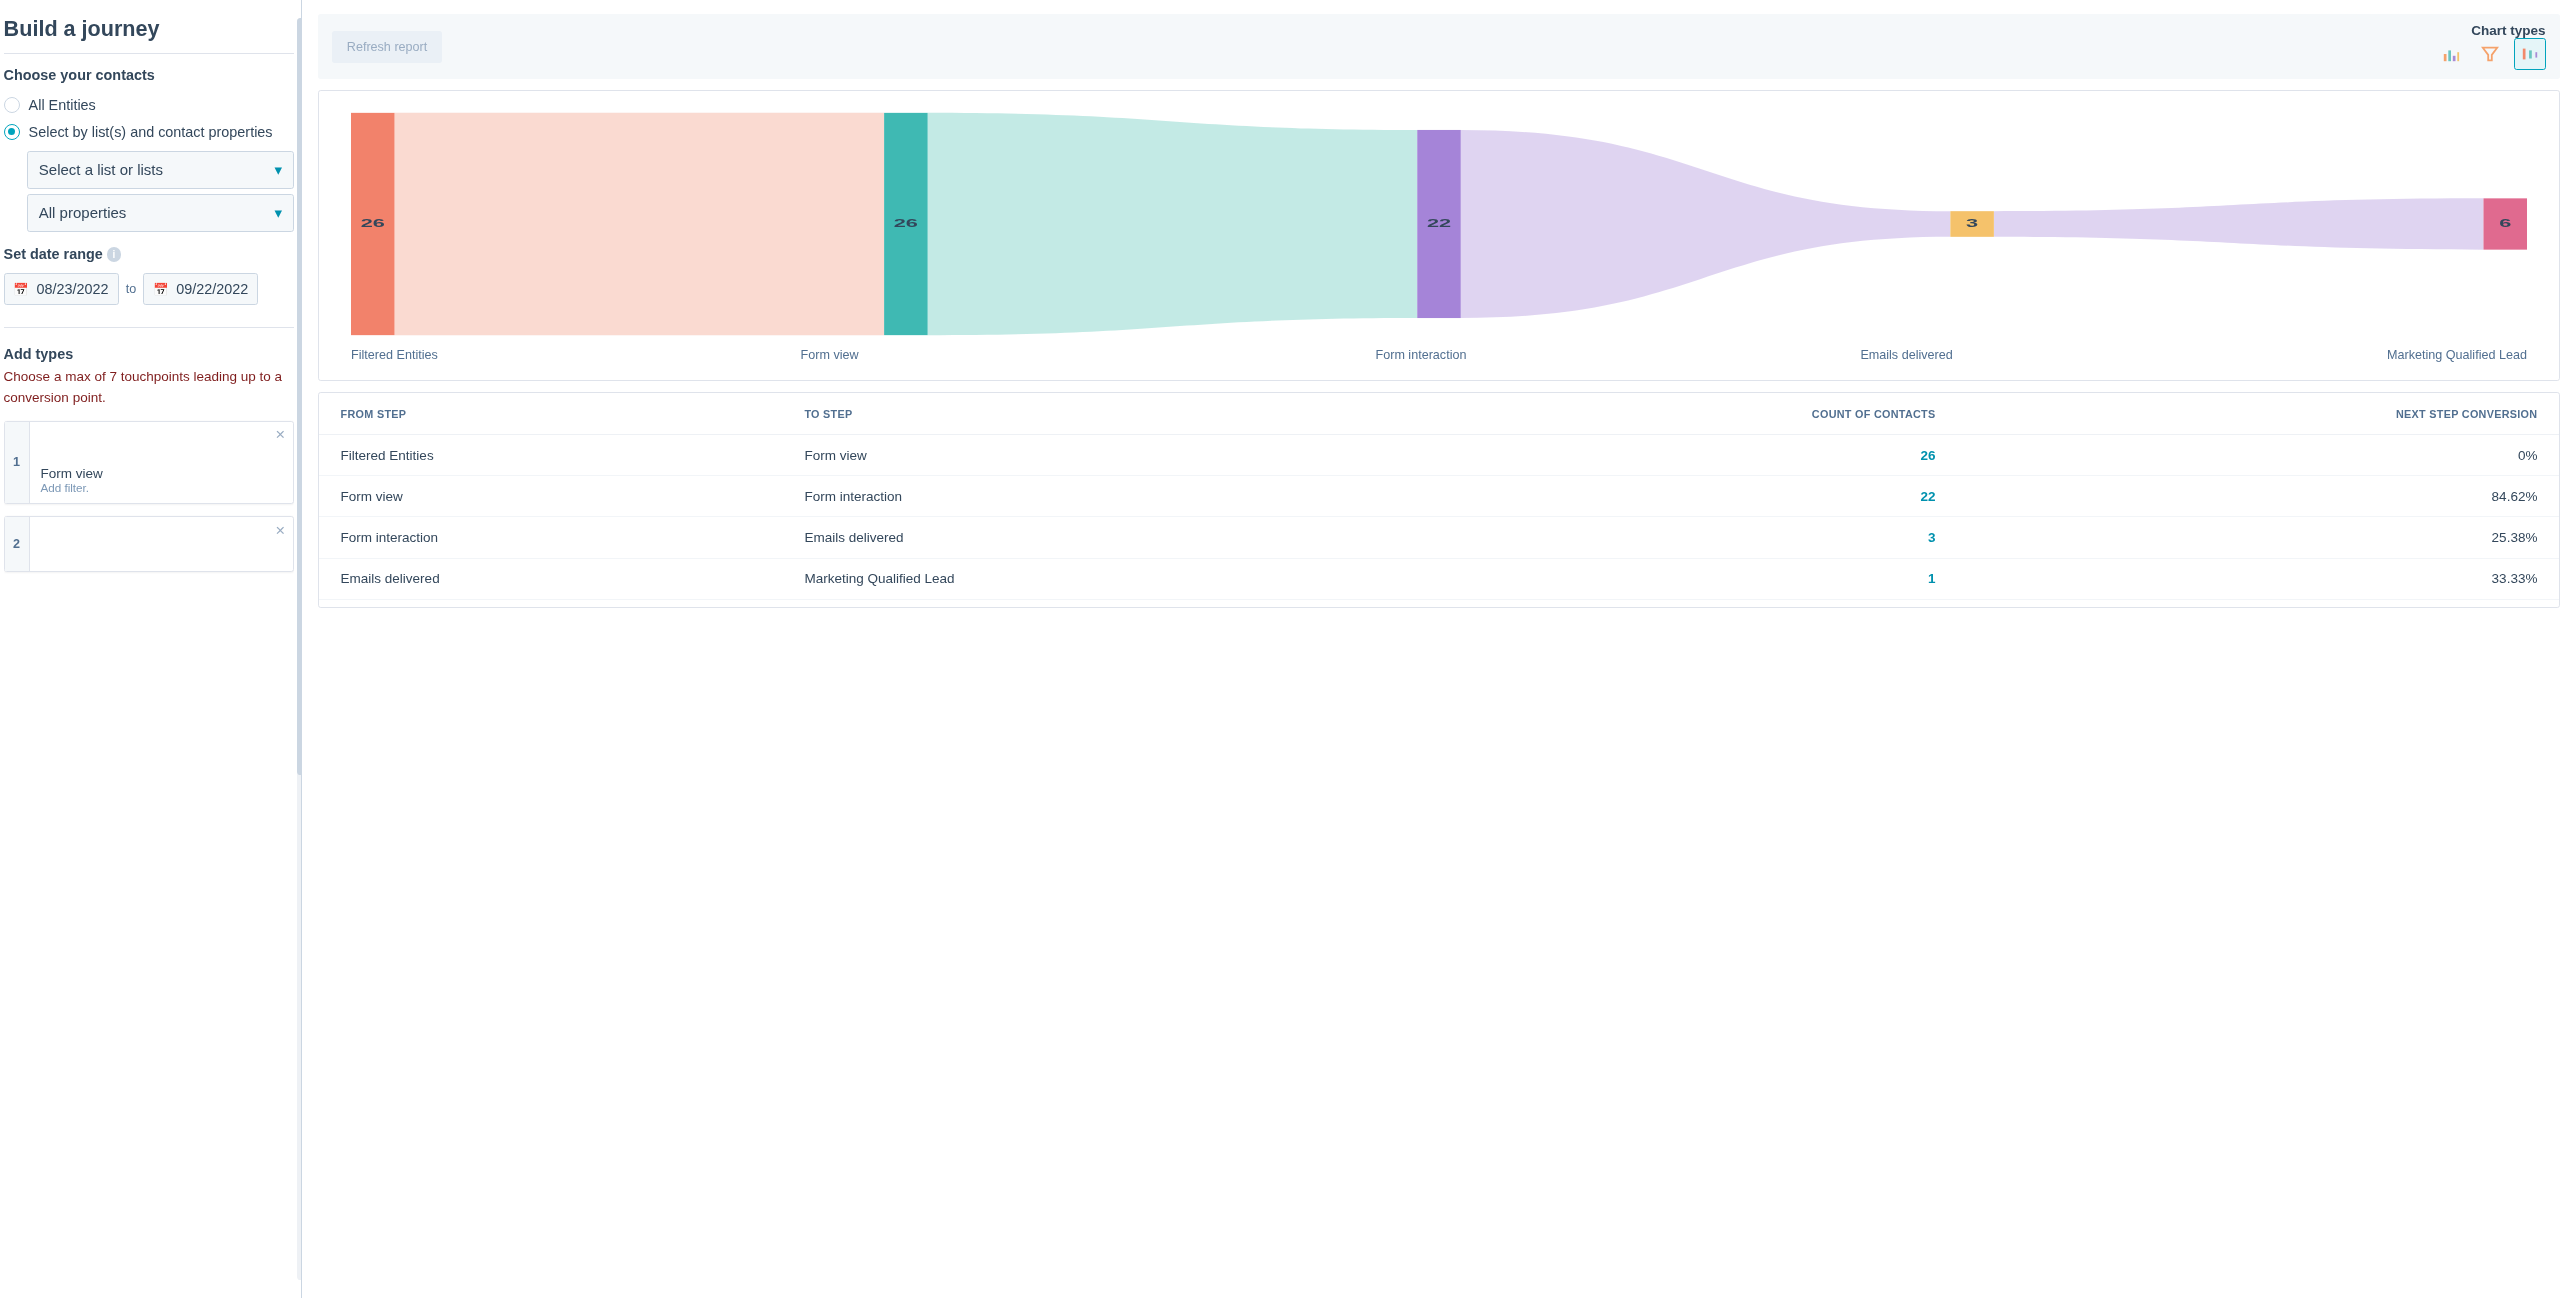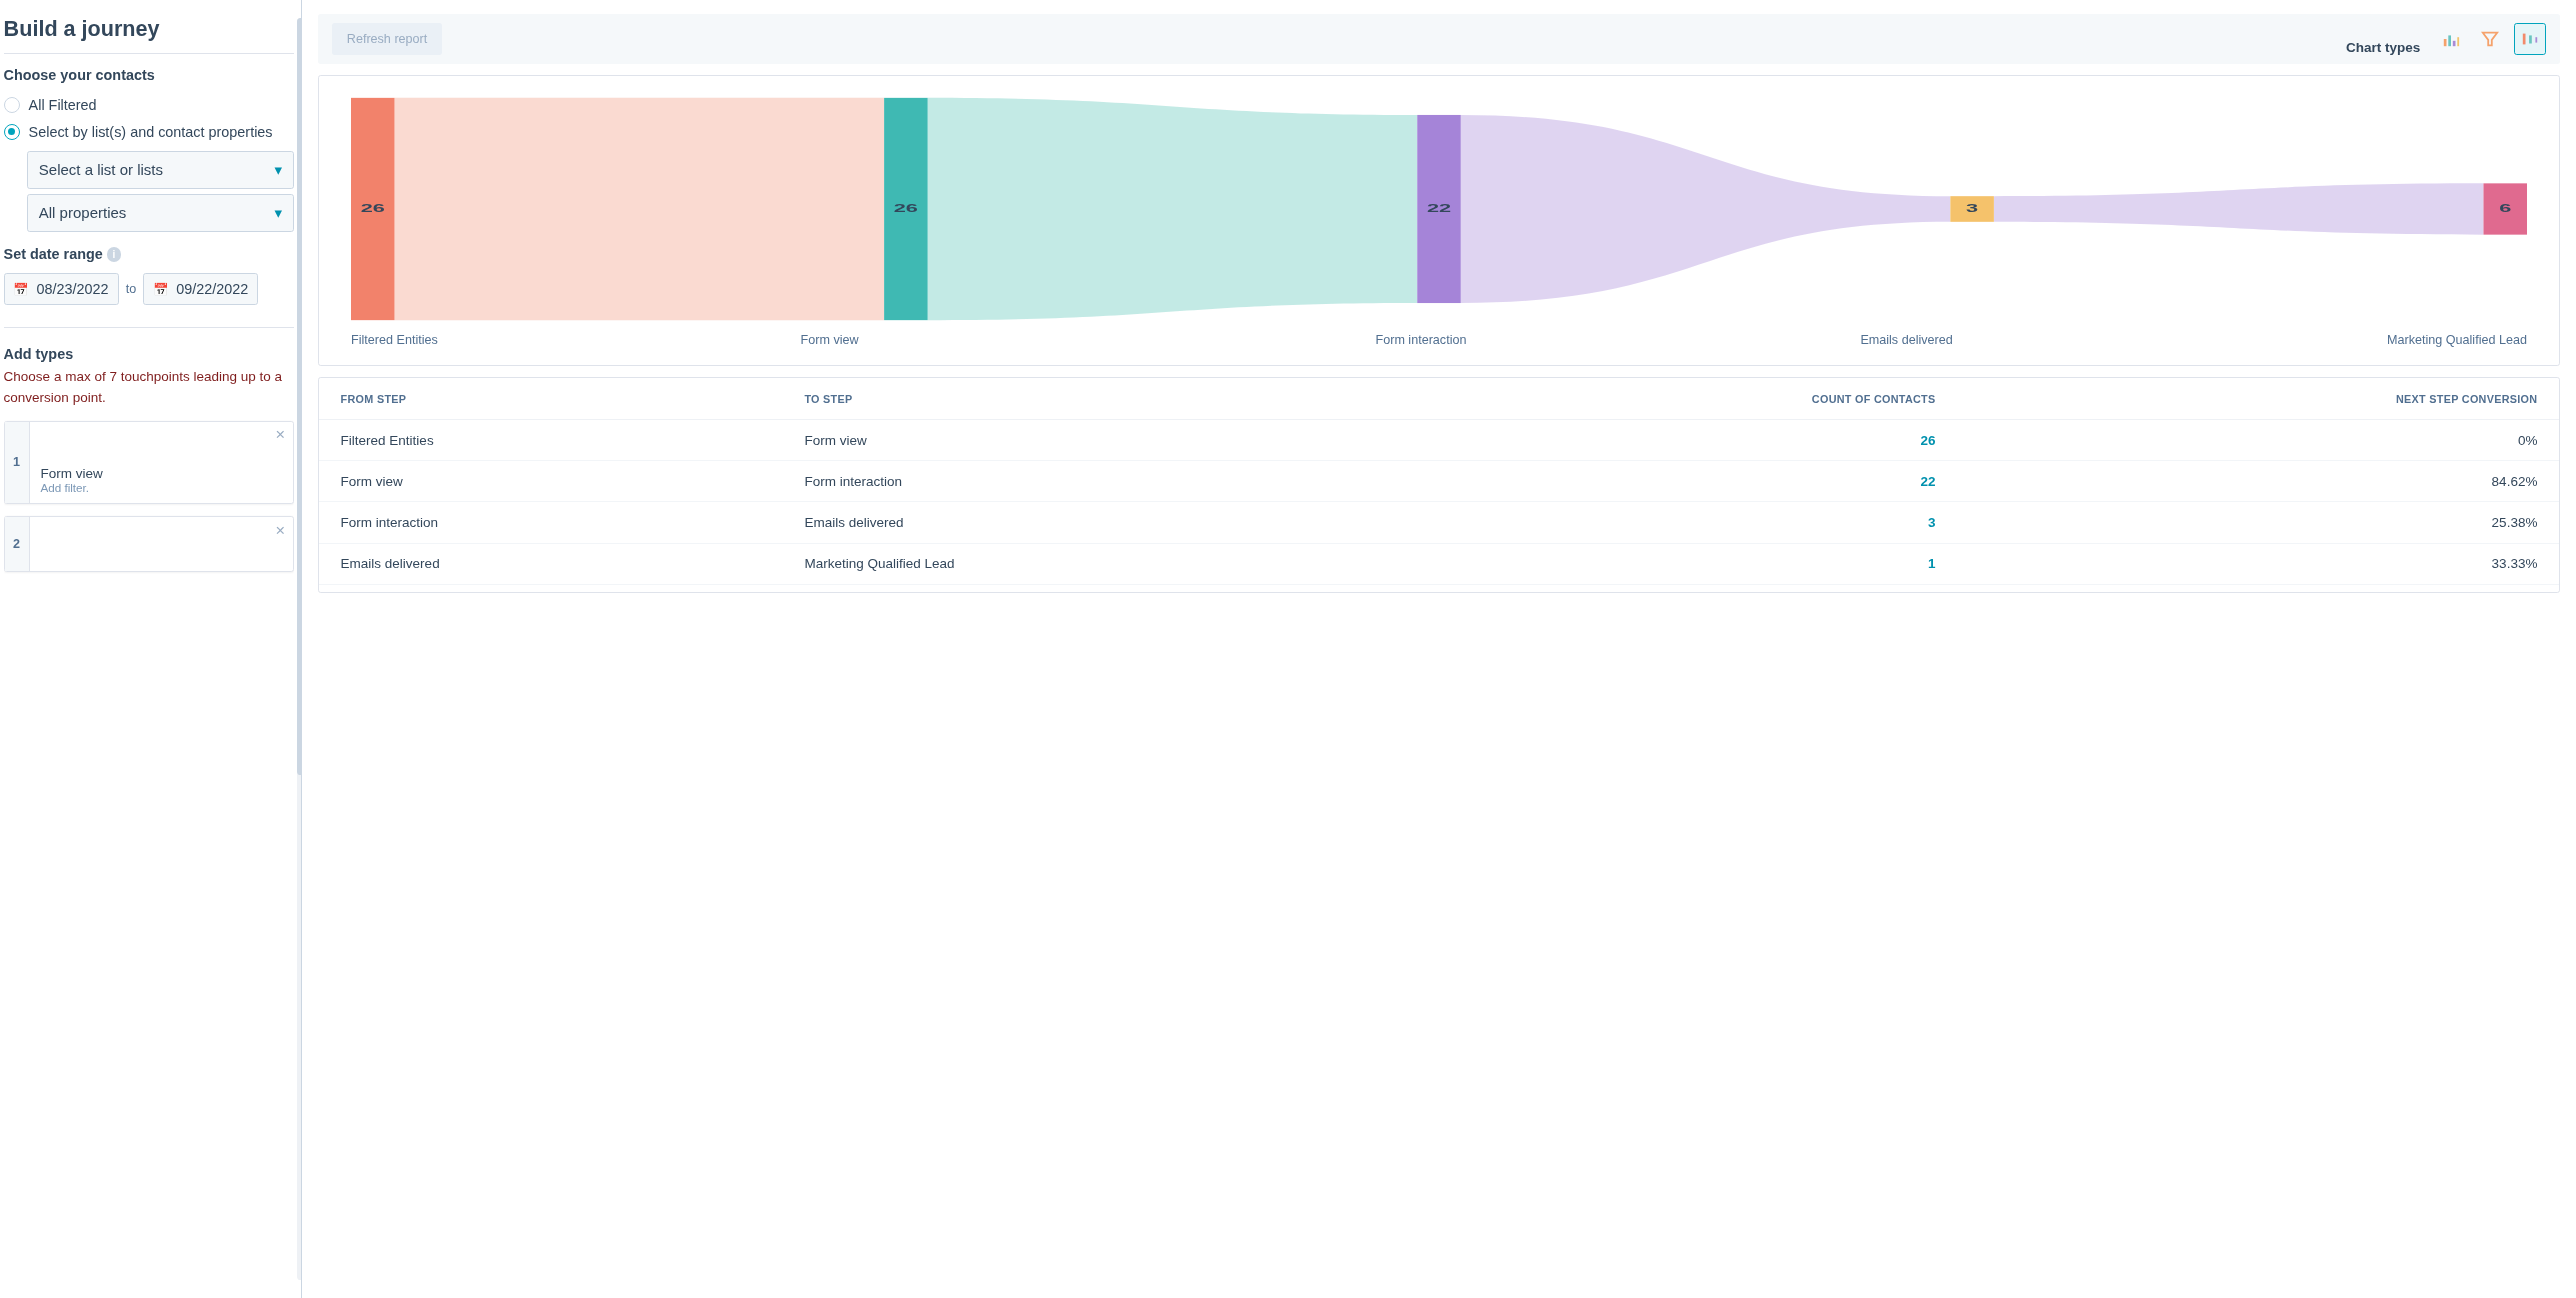--- a/index.html
+++ b/index.html
@@ -193,21 +193,21 @@
   .btn-refresh {
     background: #eaf0f6;
     color: #99acc2;
     border: none;
     border-radius: 2.7px;
     padding: 9px 14.4px;
     font-size: 12.6px;
     cursor: default;
   }
   .chart-types-wrap {
-    display: flex; flex-direction: row; align-items: flex-end; gap: 15px;
+    display: flex; flex-direction: column; align-items: flex-end; gap: 0;
   }
   .chart-types-label {
     font-size: 13.5px; font-weight: 600; color: #33475b;
   }
   .chart-types {
     display: flex; gap: 7.2px;
   }
   .ct-btn {
     width: 32px; height: 32px;
     border: 0.9px solid transparent;
@@ -306,21 +306,21 @@
 
 <div class="app">
   <aside class="sidebar">
     <div class="sidebar-scroll">
       <h1>Build a journey</h1>
 
       <div class="section-label">Choose your contacts</div>
       <div class="radio-group">
         <div class="radio-row">
           <span class="radio"></span>
-          <span>All Filtered</span>
+          <span>All Entities</span>
         </div>
         <div class="radio-row">
           <span class="radio selected"></span>
           <span>Select by list(s) and contact properties</span>
         </div>
         <div class="select">
           <span>Select a list or lists</span>
           <span class="caret">▾</span>
         </div>
         <div class="select">

